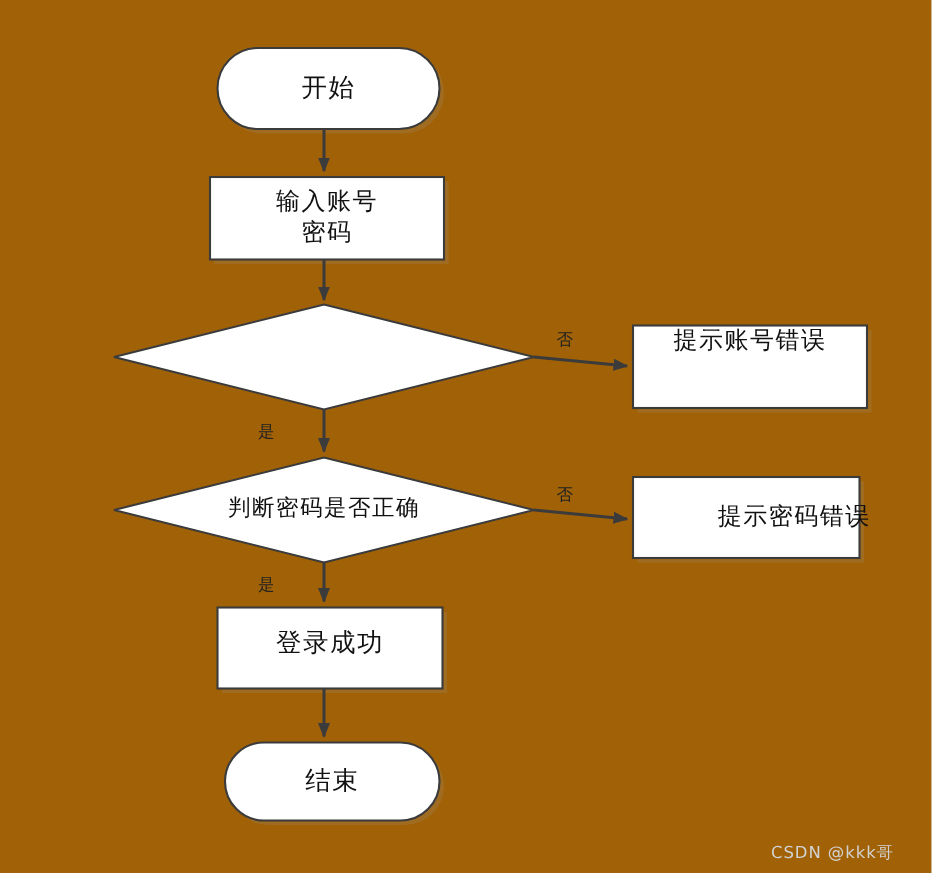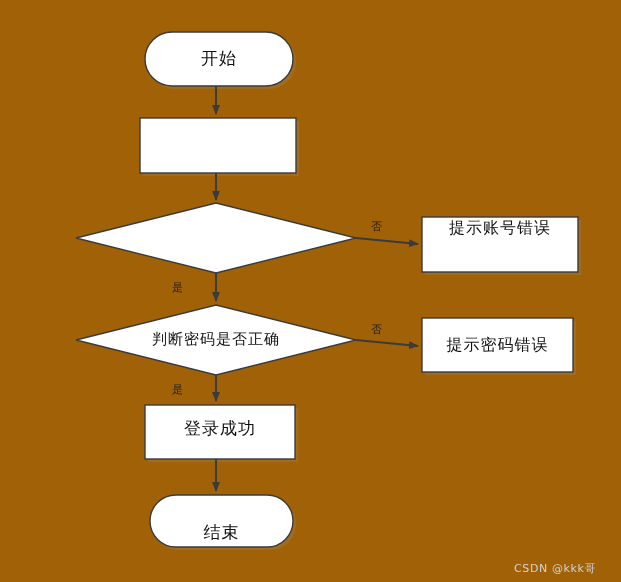--- a/index.html
+++ b/index.html
@@ -92,31 +92,33 @@
       <line x1="356" y1="238" x2="418" y2="244" marker-end="url(#arrowhead)"></line>
       <line x1="216" y1="273" x2="216" y2="301" marker-end="url(#arrowhead)"></line>
       <line x1="356" y1="340" x2="418" y2="346" marker-end="url(#arrowhead)"></line>
       <line x1="216" y1="375" x2="216" y2="401" marker-end="url(#arrowhead)"></line>
       <line x1="216" y1="459" x2="216" y2="491" marker-end="url(#arrowhead)"></line>
     </g>
   </svg>
 
   <div class="node-label" style="left:145px; top:32px; width:148px; height:54px; font-size:17px;">开始</div>
 
+  <div class="node-label" style="left:140px; top:118px; width:156px; height:55px; font-size:16px;">输入账号
+密码</div>
 
 
   <div class="node-label" style="left:422px; top:201px; width:156px; height:55px; font-size:16px;">提示账号错误</div>
 
   <div class="node-label" style="left:76px; top:305px; width:280px; height:70px; font-size:15px;">判断密码是否正确</div>
 
-  <div class="node-label" style="left:422px; top:318px; width:151px; height:54px; font-size:16px;">提示密码错误</div>
+  <div class="node-label" style="left:422px; top:318px; width:151px; height:54px; font-size:16px;padding-left:32px;">提示密码错误</div>
 
   <div class="node-label" style="left:145px; top:405px; width:150px; height:48px; font-size:17px;">登录成功</div>
 
-  <div class="node-label" style="left:150px; top:495px; width:143px; height:52px; font-size:17px;margin-top:12px;">结束</div>
+  <div class="node-label" style="left:150px; top:495px; width:143px; height:52px; font-size:17px;">结束</div>
 
   <div class="edge-label" style="left:371px; top:219px;">否</div>
 
   <div class="edge-label" style="left:172px; top:280px;">是</div>
 
   <div class="edge-label" style="left:371px; top:322px;">否</div>
 
   <div class="edge-label" style="left:172px; top:382px;">是</div>
 
   <div class="watermark">CSDN @kkk哥</div>

